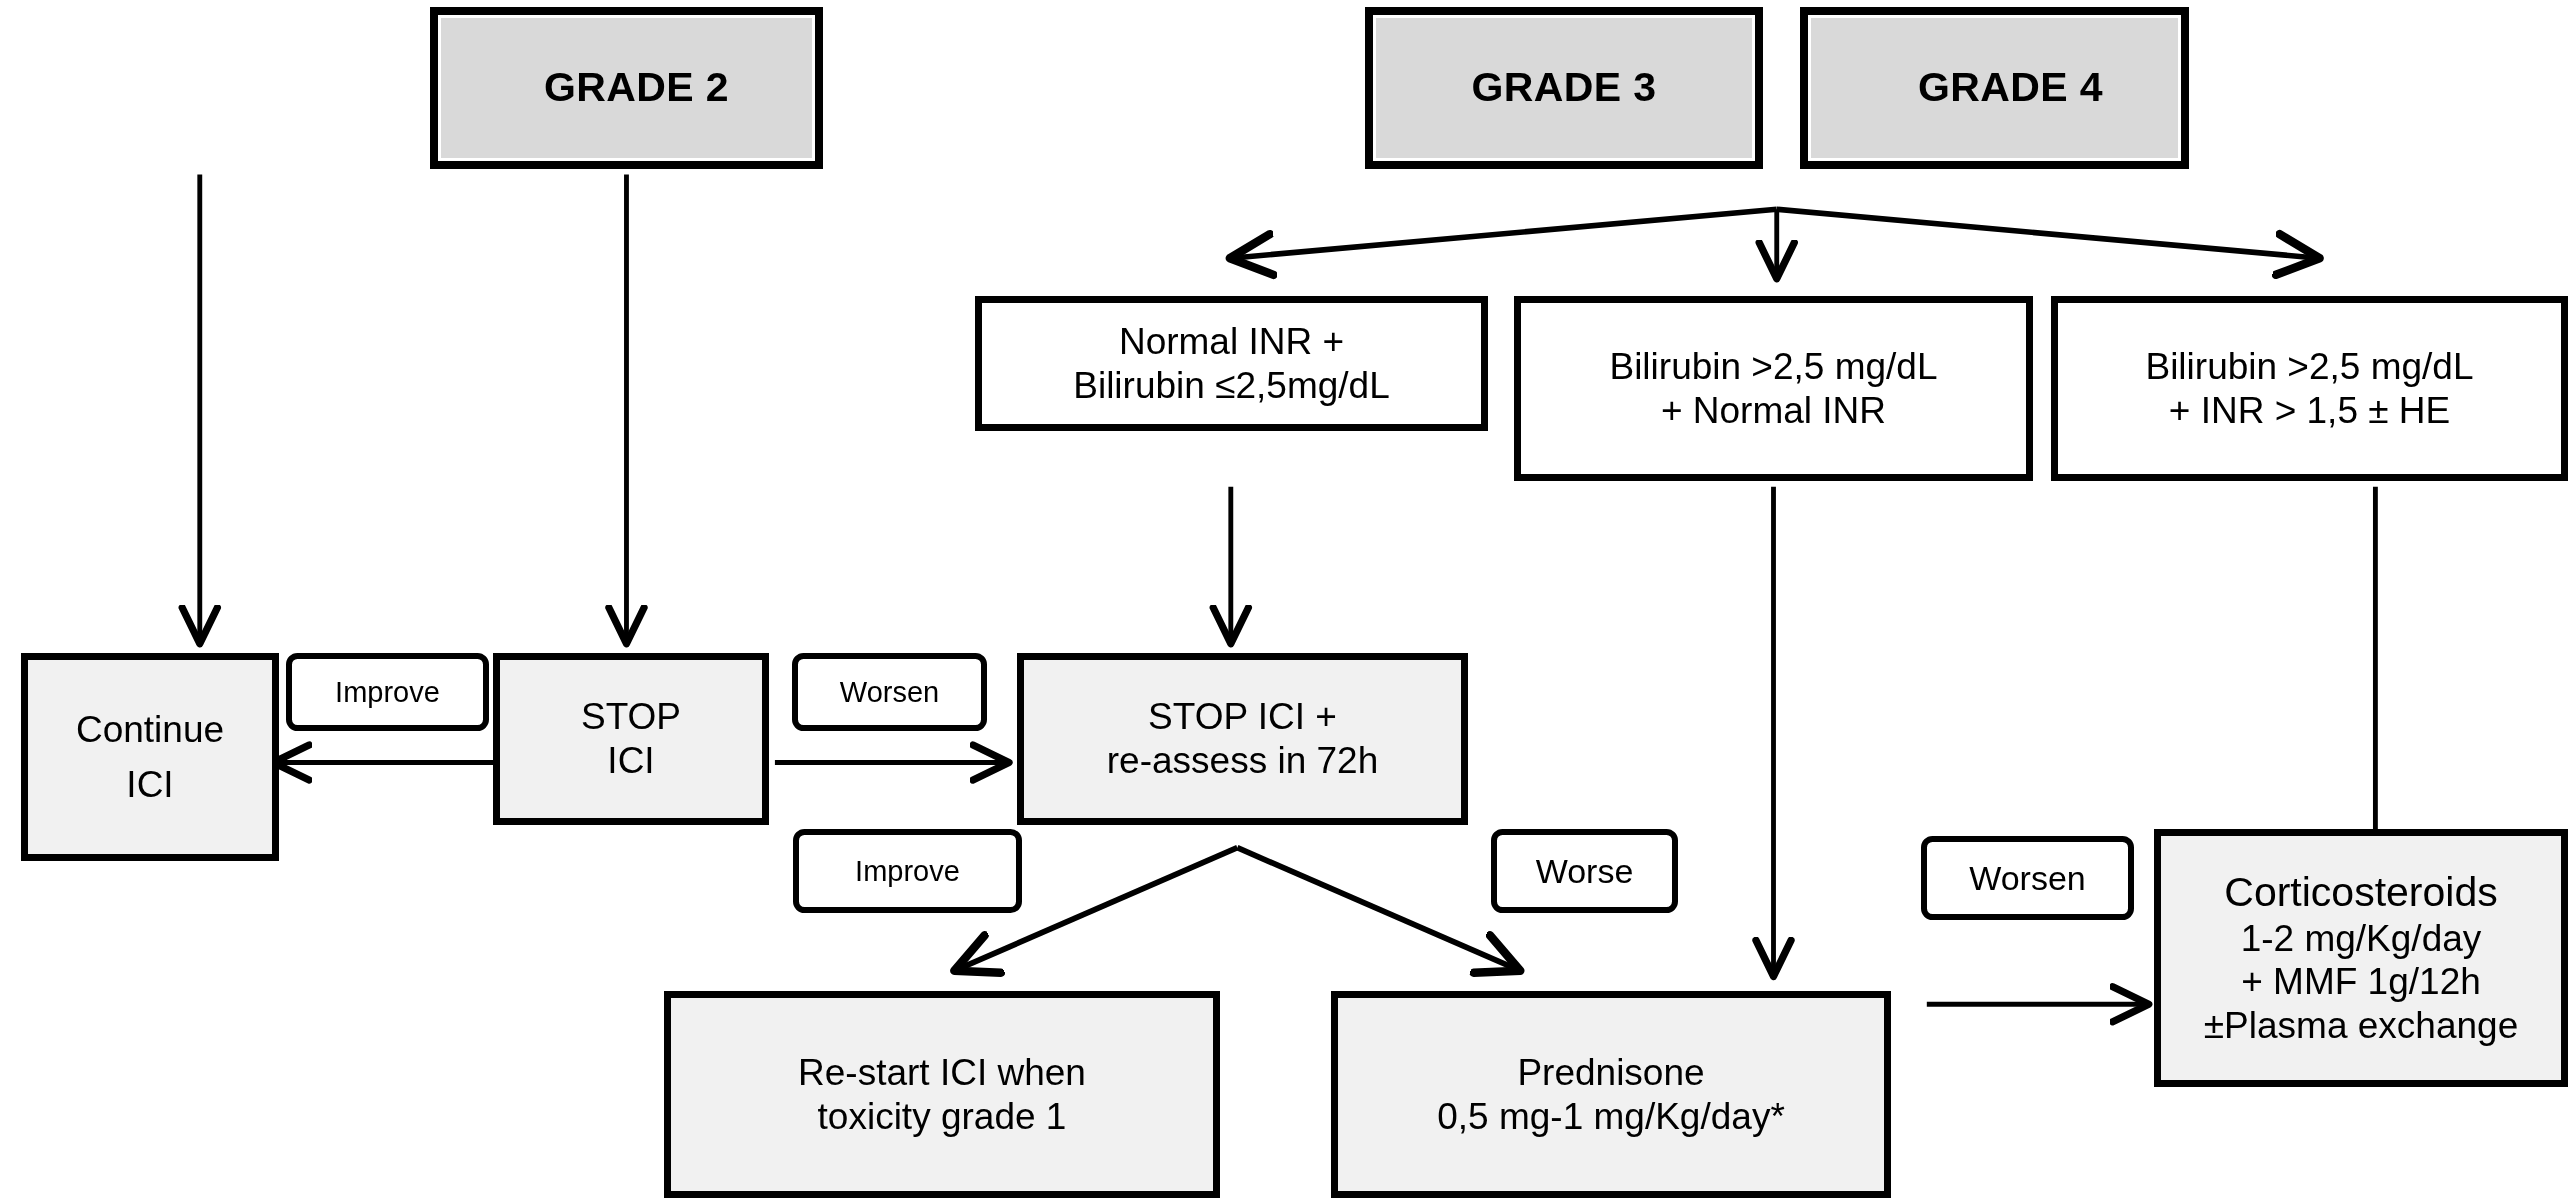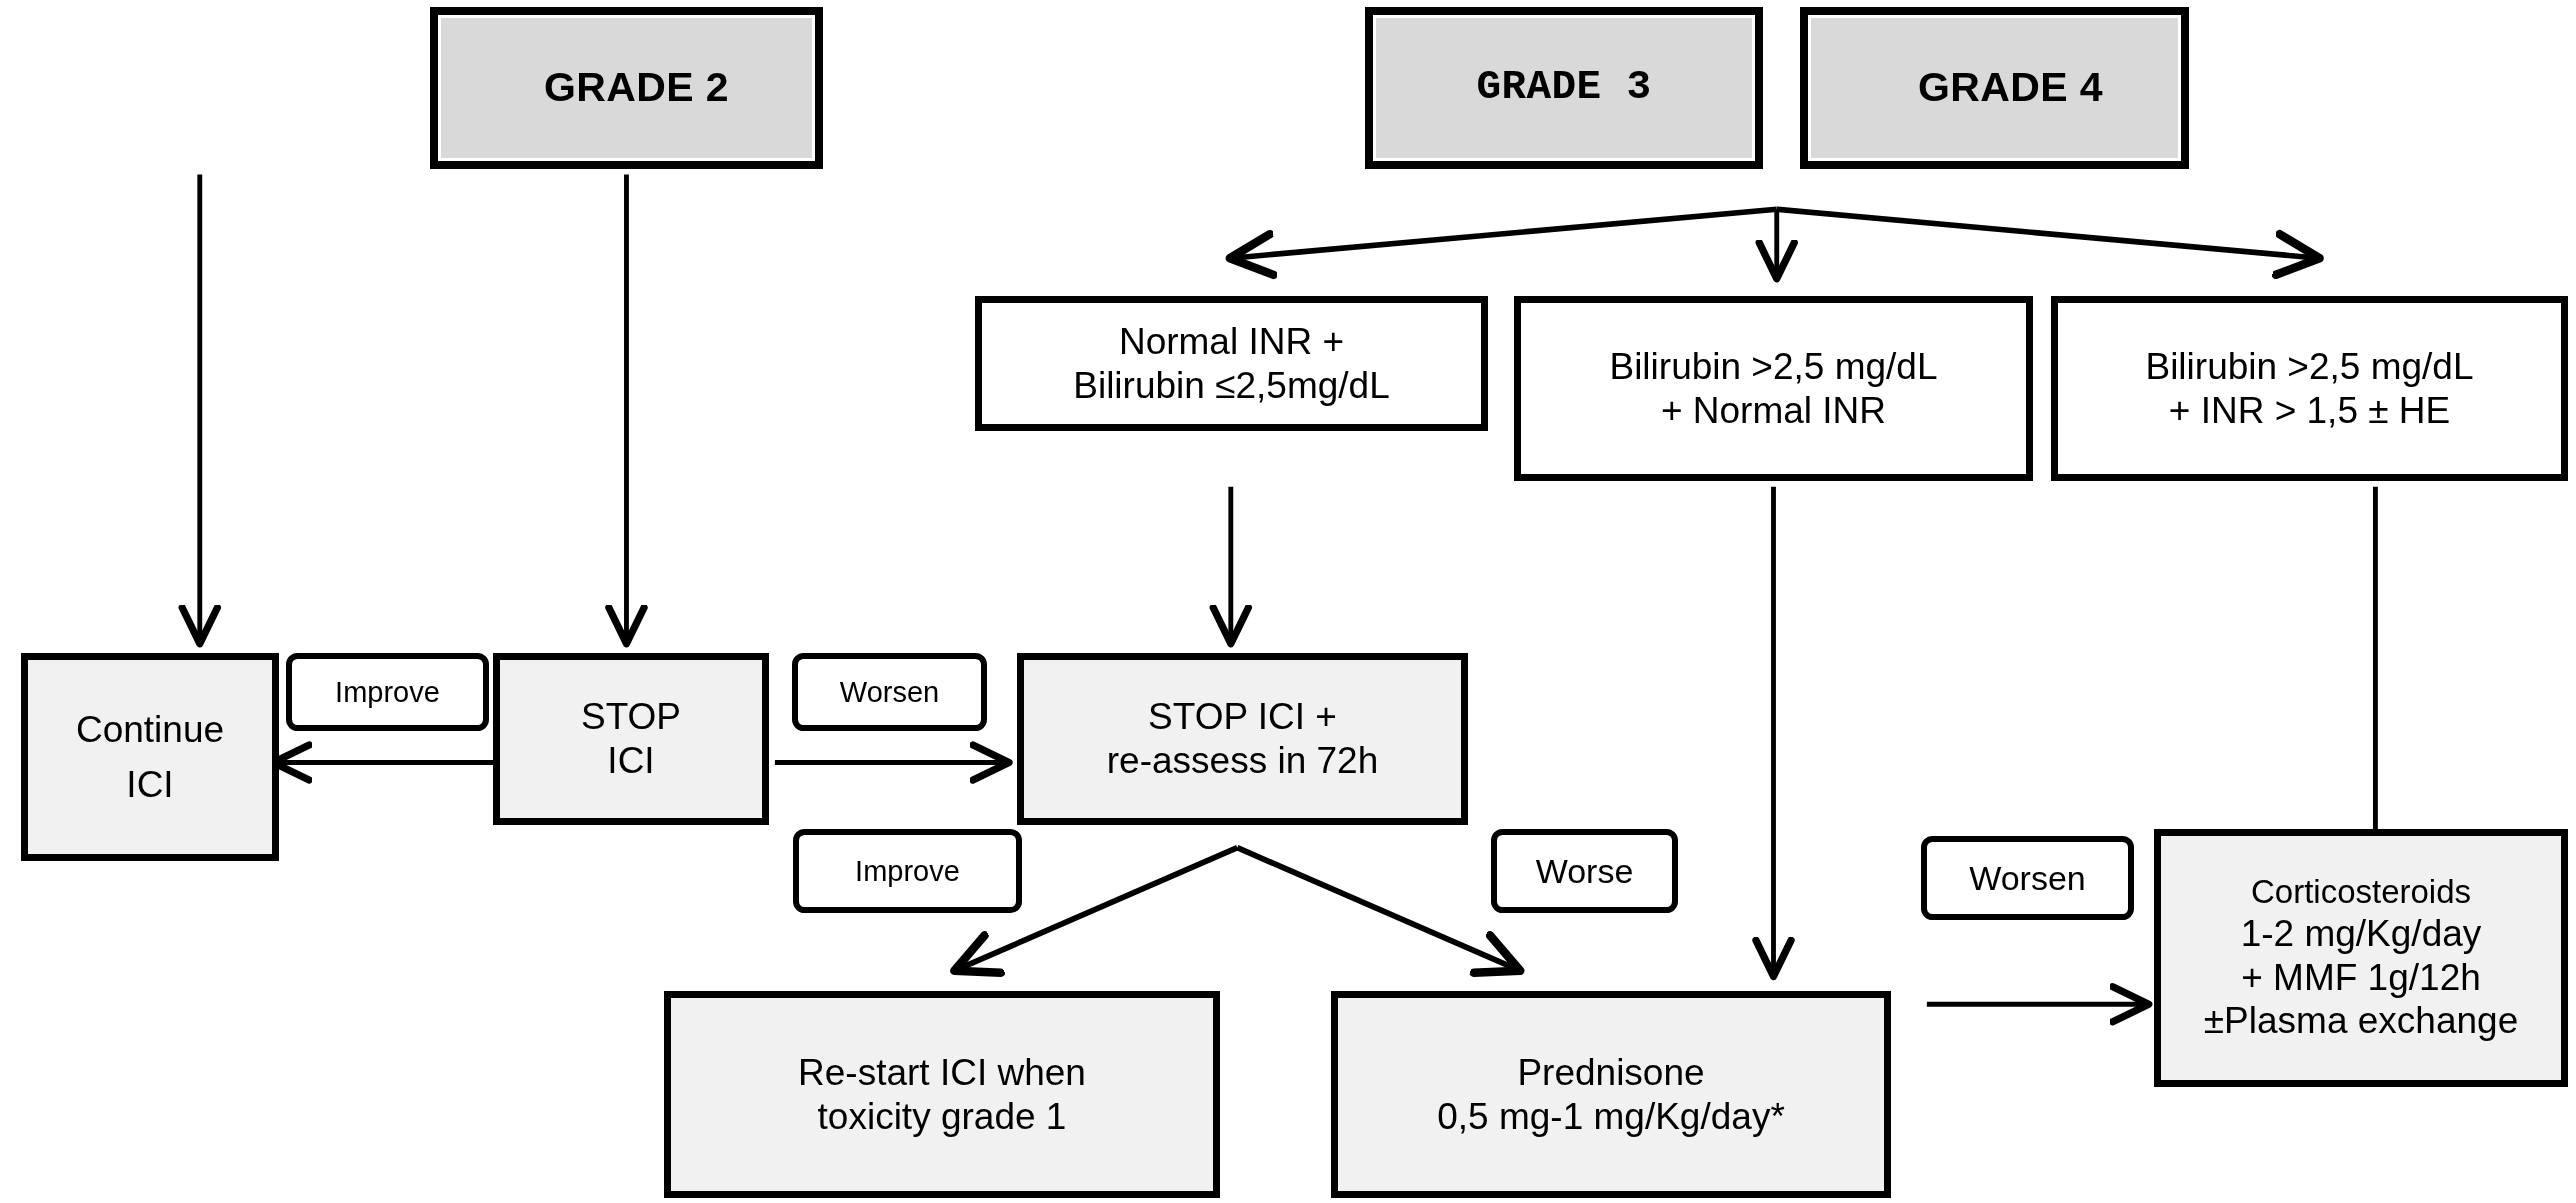--- a/index.html
+++ b/index.html
@@ -66,21 +66,21 @@
     font-size: 29px;
   }
   .pill.big {
     font-size: 34px;
   }
   .line {
     display: block;
     white-space: nowrap;
   }
   .cortico-title {
-    font-size: 33px;
+    font-size: 41px;
   }
   .cortico-line {
     font-size: 37px;
   }
 </style>
 </head>
 <body>
 
 <div id="canvas">
 
@@ -113,21 +113,21 @@
     <line x1="2928" y1="600" x2="2928" y2="1115" stroke="#000000" stroke-width="6" marker-end="url(#ah)"></line>
 
     <line x1="2375" y1="1238" x2="2645" y2="1238" stroke="#000000" stroke-width="6" marker-end="url(#ah)"></line>
   </svg>
 
 
   <div class="node grade-box" style="left:430px; top:6.5px; width:393px; height:162px;padding-left:20px;">
     <span class="line">GRADE 2</span>
   </div>
 
-  <div class="node grade-box" style="left:1365px; top:6.5px; width:398px; height:162px;font-family:Liberation Mono, monospace;">
+  <div class="node grade-box" style="left:1365px; top:6.5px; width:398px; height:162px;">
     <span class="line">GRADE 3</span>
   </div>
 
   <div class="node grade-box" style="left:1800px; top:6.5px; width:389px; height:162px;padding-left:32px;">
     <span class="line">GRADE 4</span>
   </div>
 
   <div class="node cond-box" style="left:975px; top:296px; width:513px; height:135px;">
     <span class="line">Normal INR +</span>
     <span class="line">Bilirubin ≤2,5mg/dL</span>

